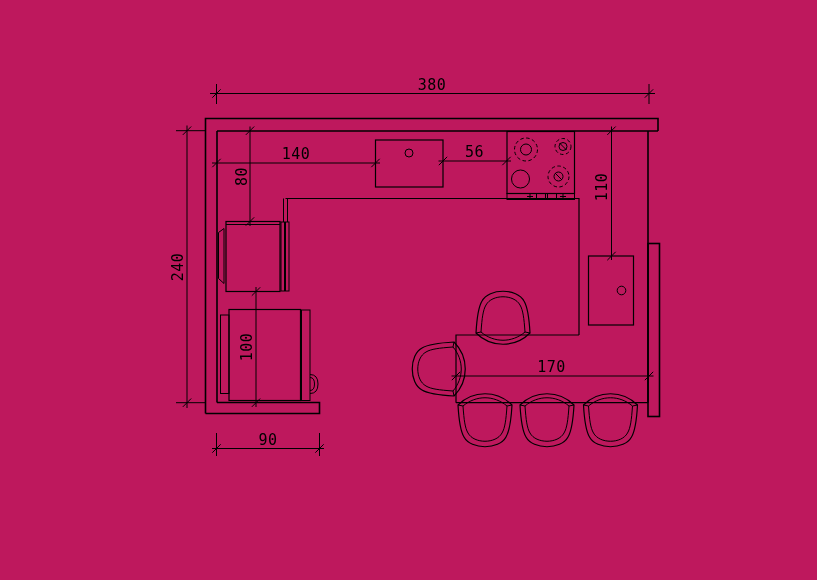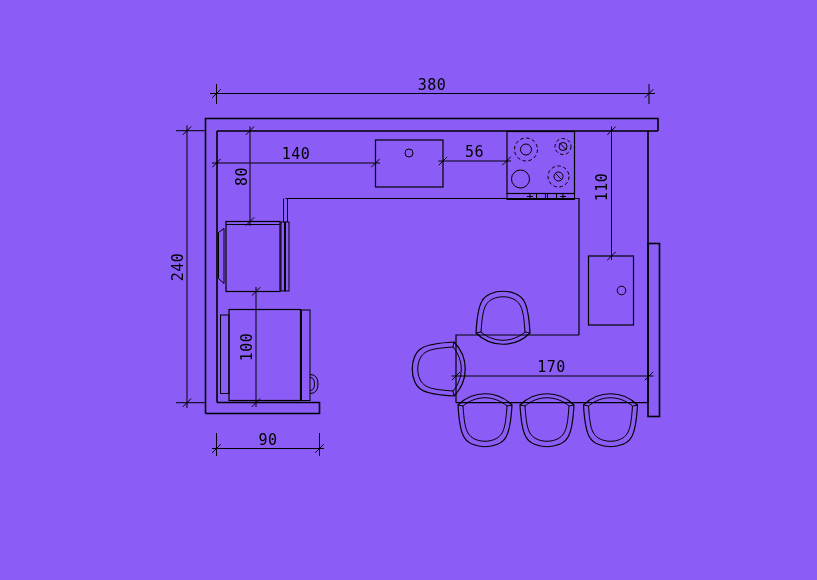--- a/index.html
+++ b/index.html
@@ -1,16 +1,16 @@
 <!DOCTYPE html>
 <html><head>
 <meta charset="utf-8">
 <style>
   html,body{margin:0;padding:0;background:#ffffff;}
-  .canvas{position:relative;width:817px;height:580px;background:#8b5cf6;overflow:hidden;
+  .canvas{position:relative;width:817px;height:580px;background:#be185d;overflow:hidden;
           font-family:"DejaVu Sans Mono", monospace;}
   svg{position:absolute;left:0;top:0;}
   svg text{font-family:"DejaVu Sans Mono", monospace;font-size:15px;fill:#000;letter-spacing:0.5px;}
   .ln{stroke:#000;fill:none;}
   .wall{stroke-width:1.6;}
   .fix{stroke-width:1.2;}
   .thin{stroke-width:1;}
   .dash{stroke-dasharray:3.5,2.5;}
 </style>
 </head>

